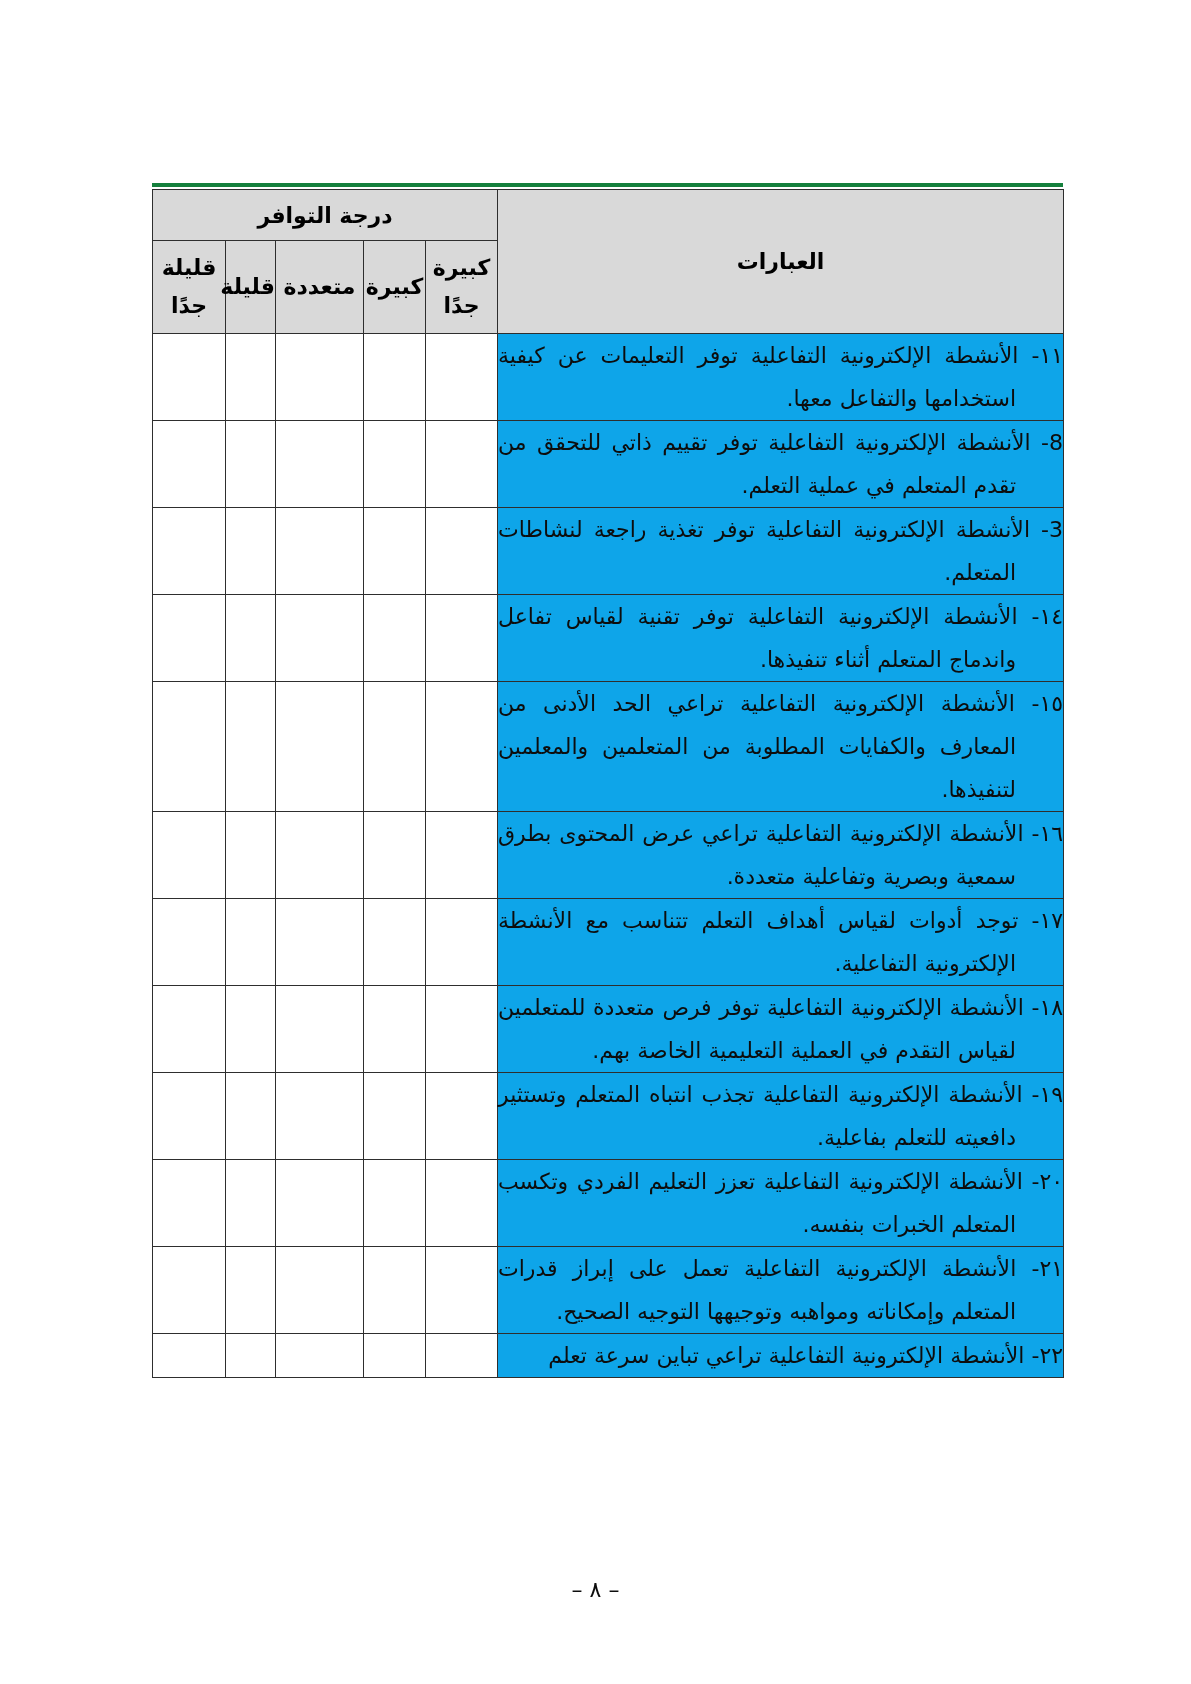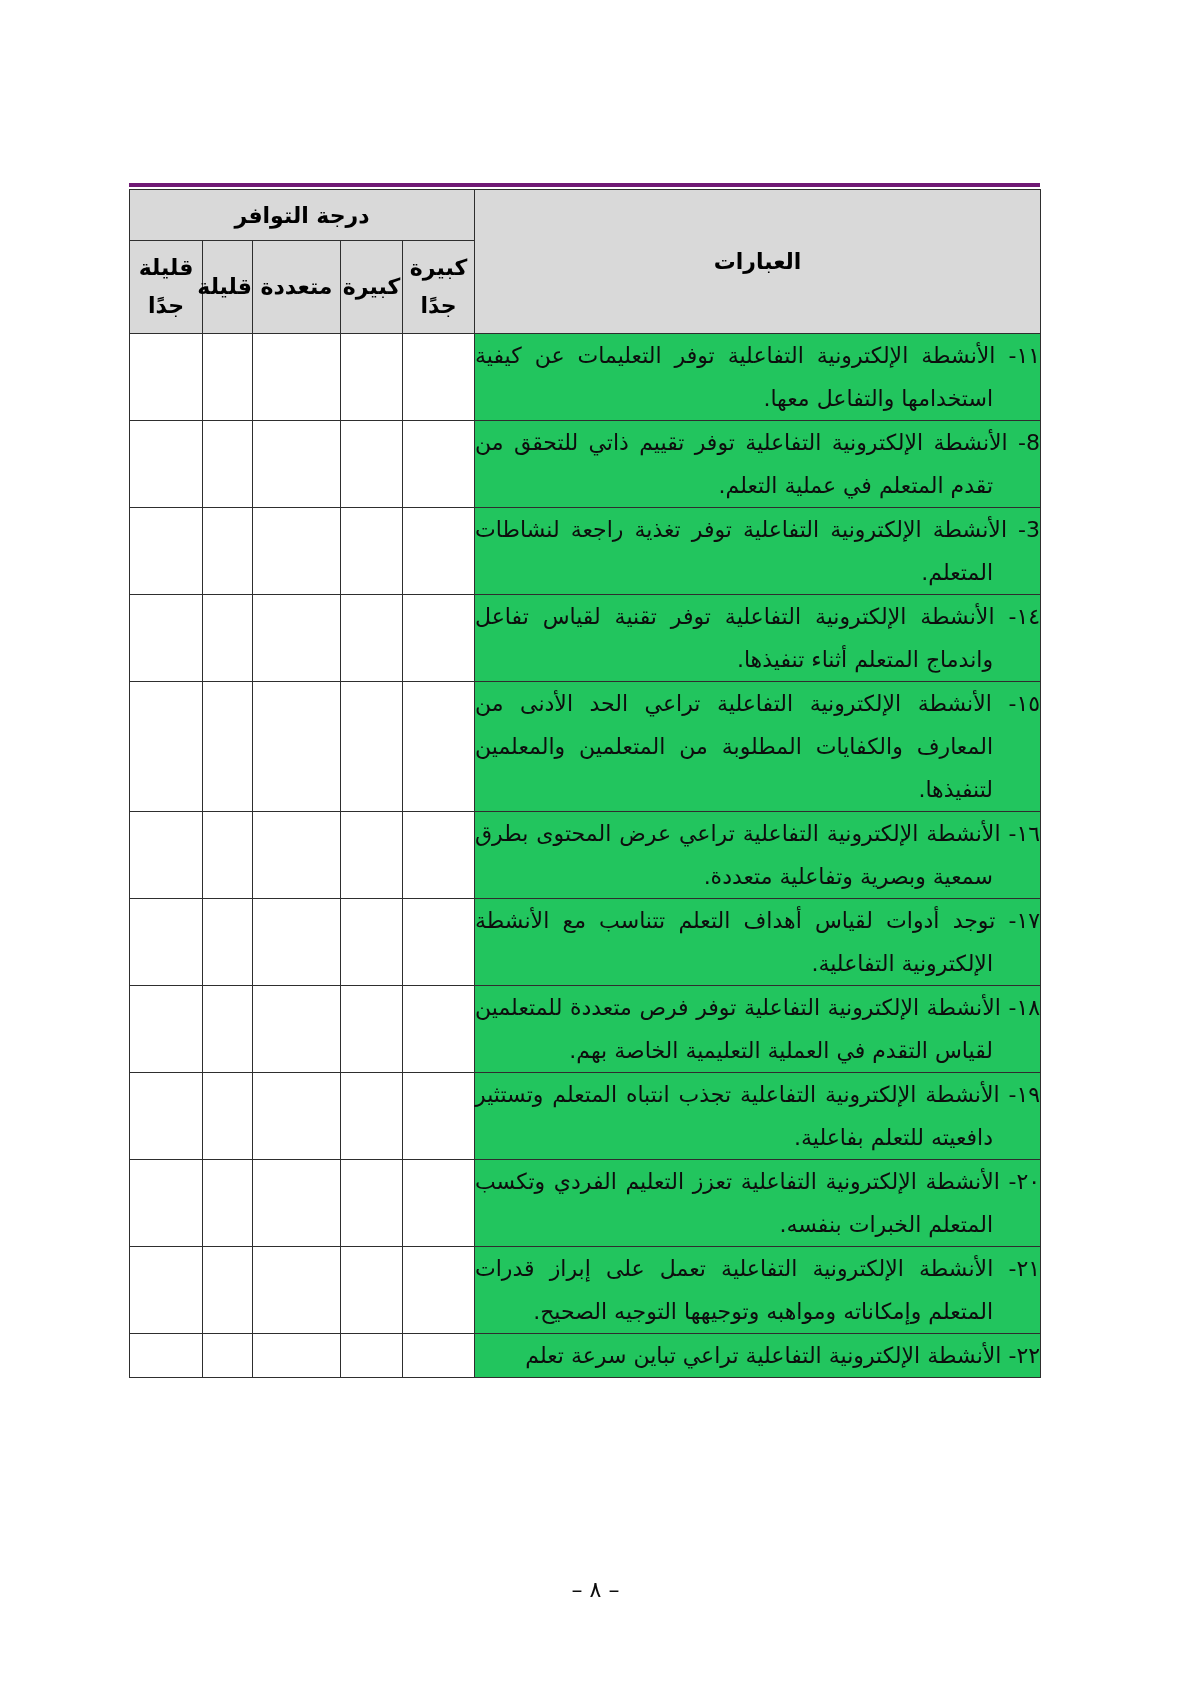--- a/index.html
+++ b/index.html
@@ -11,24 +11,24 @@
     position: relative;
     width: 1191px;
     height: 1684px;
     background: #ffffff;
     font-family: "DejaVu Sans", sans-serif;
     color: #0d0d0d;
     overflow: hidden;
   }
   .table-wrap {
     position: absolute;
-    left: 129px;
+    left: 152px;
     top: 183px;
     width: 911px;
-    border-top: 4px solid #701a75;
+    border-top: 4px solid #15803d;
     padding-top: 2px;
   }
   table.survey {
     border-collapse: collapse;
     table-layout: fixed;
     width: 911px;
     border-top: 1px solid #2e2e2e;
   }
   table.survey th,
   table.survey td {
@@ -51,21 +51,21 @@
   }
   th.scale-head {
     height: 92px;
     line-height: 38px;
     padding: 0 3px;
   }
   td.rating-cell {
     background: #ffffff;
   }
   td.stmt-cell {
-    background: #22c55e;
+    background: #0ea5e9;
     padding: 3px 10px;
     vertical-align: middle;
   }
   .stmt-text {
     direction: rtl;
     unicode-bidi: embed;
     margin: 0;
     font-size: 22px;
     line-height: 43px;
     text-align: justify;

